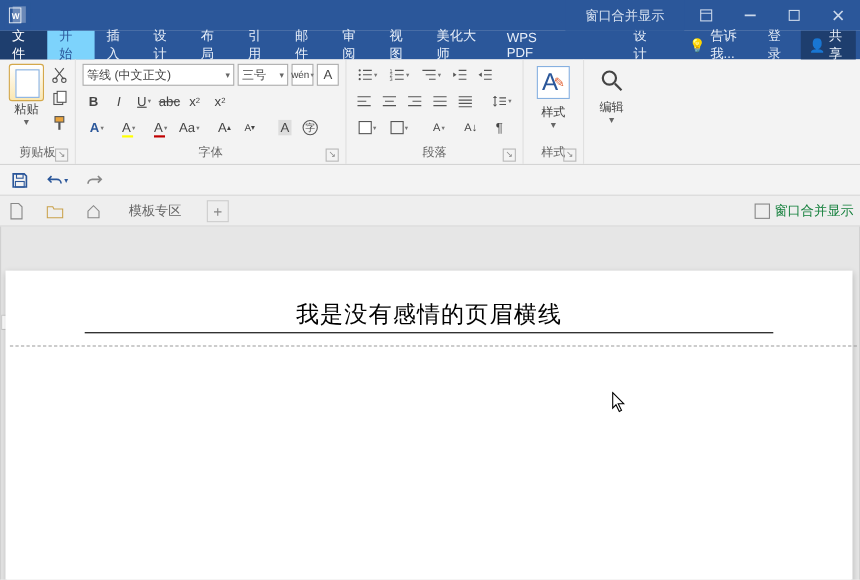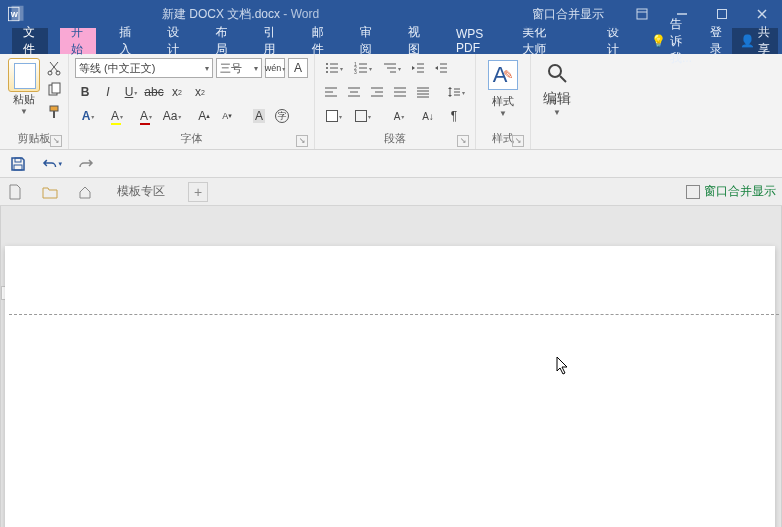--- a/index.html
+++ b/index.html
@@ -12,23 +12,23 @@
 .title-text { flex: 0 0 auto; font-size: 12px; opacity:.85; margin-left:130px;}
 .app-suffix{opacity:.85;}
 .title-spacer{flex:1;}
 .context-tab { background:#2b579a; color:#e8eff9; font-size:12px; padding:0 18px; height:28px; display:flex; align-items:center; opacity:.9;}
 .win-controls { display:flex; }
 .win-btn { width:40px; height:28px; display:flex; align-items:center; justify-content:center; color:#e8eff9; opacity:.85;}
 .win-btn svg{width:12px;height:12px;}
 
 
 .menu-bar { height: 26px; background:#2b579a; display:flex; align-items:stretch; color:#fff; }
-.menu-tab { padding:0 11px; display:flex; align-items:center; font-size:12px; color:#e8eff9; cursor:pointer;margin-left:12px;}
+.menu-tab { padding:0 11px; display:flex; align-items:center; font-size:12px; color:#e8eff9; cursor:pointer;}
 .menu-tab.file { background:#1e3e6e; color:#fff;}
-.menu-tab.active { background:#f9a8d4; color:#2b579a; font-weight:500;}
+.menu-tab.active { background:#7dd3fc; color:#2b579a; font-weight:500;}
 .menu-right { margin-left:auto; display:flex; align-items:center; gap:2px; padding-right:4px;}
 .menu-right .mr-item{ display:flex; align-items:center; color:#e8eff9; font-size:12px; padding:0 8px; height:26px; cursor:pointer;}
 .share-btn{ background:#1e3e6e; padding:0 8px;}
 .context-design{ padding:0 22px; display:flex; align-items:center; color:#e8eff9;}
 
 
 .ribbon { background:#f3f3f3; border-bottom:1px solid #d4d4d4; height:96px; display:flex; }
 .group { border-right:1px solid #e0e0e0; display:flex; flex-direction:column; padding:2px 4px 0 4px;}
 .group-body{ flex:1; display:flex; }
 .group-label{ text-align:center; font-size:11px; color:#666; padding:2px 0 3px; position:relative;}
@@ -103,21 +103,20 @@
 <body>
 
 <div class="title-bar">
   <div class="word-icon">
     <svg viewBox="0 0 24 24">
         <rect x="2" y="3" width="14" height="18" fill="#2b579a" stroke="#fff" stroke-width="1"></rect>
         <rect x="6" y="1" width="16" height="20" fill="#fff" opacity=".3"></rect>
         <text x="5" y="16" font-size="10" fill="#fff" font-weight="bold">W</text>
       </svg>
   </div>
-  <span class="title-text"><span>新建 DOCX 文档.docx</span><span class="app-suffix"> - Word</span></span>
   <div class="title-spacer"></div>
   <div class="context-tab">窗口合并显示</div>
   <div class="win-controls">
     <div class="win-btn">
         <svg viewBox="0 0 12 12">
           <rect x="1" y="1" width="10" height="10" fill="none" stroke="currentColor"></rect>
           <line x1="1" y1="4" x2="11" y2="4" stroke="currentColor"></line>
         </svg>
       </div>
     <div class="win-btn">
@@ -142,22 +141,22 @@
 <div class="menu-bar">
   <div class="menu-tab file">文件</div>
   <div class="menu-tab active">开始</div>
   <div class="menu-tab">插入</div>
   <div class="menu-tab">设计</div>
   <div class="menu-tab">布局</div>
   <div class="menu-tab">引用</div>
   <div class="menu-tab">邮件</div>
   <div class="menu-tab">审阅</div>
   <div class="menu-tab">视图</div>
+  <div class="menu-tab">美化大师</div>
   <div class="menu-tab">WPS PDF</div>
-  <div class="menu-tab">美化大师</div>
   <div style="width:40px"></div>
   <div class="context-design">设计</div>
   <div class="menu-right">
     <div class="mr-item">
         <span style="margin-right:4px">💡</span>
         <span>告诉我...</span>
       </div>
     <div class="mr-item">登录</div>
     <div class="mr-item share-btn">
         <span style="margin-right:3px">👤</span>
@@ -407,21 +406,21 @@
 
   <div class="group" style="border-right:none">
     <div class="group-body">
       <div class="edit-body">
         <div class="find-ico">
             <svg width="22" height="22" viewBox="0 0 22 22">
               <circle cx="9" cy="9" r="6" fill="none" stroke="#444" stroke-width="2"></circle>
               <line x1="14" y1="14" x2="20" y2="20" stroke="#444" stroke-width="2"></line>
             </svg>
           </div>
-        <div style="font-size:14px;color:#444;margin-top:4px">编辑</div>
+        <div style="font-size:11px;color:#444;margin-top:4px">编辑</div>
         <div style="font-size:8px;color:#666">▼</div>
       </div>
     </div>
     <div class="group-label" style="visibility:hidden">.</div>
   </div>
 </div>
 
 <div class="qat">
   <div class="qat-btn save">
       <svg width="16" height="16" viewBox="0 0 16 16">
@@ -463,20 +462,23 @@
   <div class="dt-add">+</div>
   <div class="dt-right">
     <div class="dt-win-ico"></div>
     <span>窗口合并显示</span>
   </div>
 </div>
 
 <div class="doc-area">
   <div class="ruler" style="top:80px"></div>
   <div class="page">
+    <div class="header-zone">
+      <div class="header-text header-underline">我是没有感情的页眉横线</div>
+    </div>
     <div class="dotted-sep full" style="top:68px"></div>
   </div>
   <div class="cursor-arrow" style="left:555px; top:150px">
     <svg width="14" height="20" viewBox="0 0 14 20">
         <path d="M1 1l0 14 3-3 3 6 2-1-3-6h5z" fill="#fff" stroke="#000" stroke-width="1"></path>
       </svg>
   </div>
 </div>
 
 </body></html>

